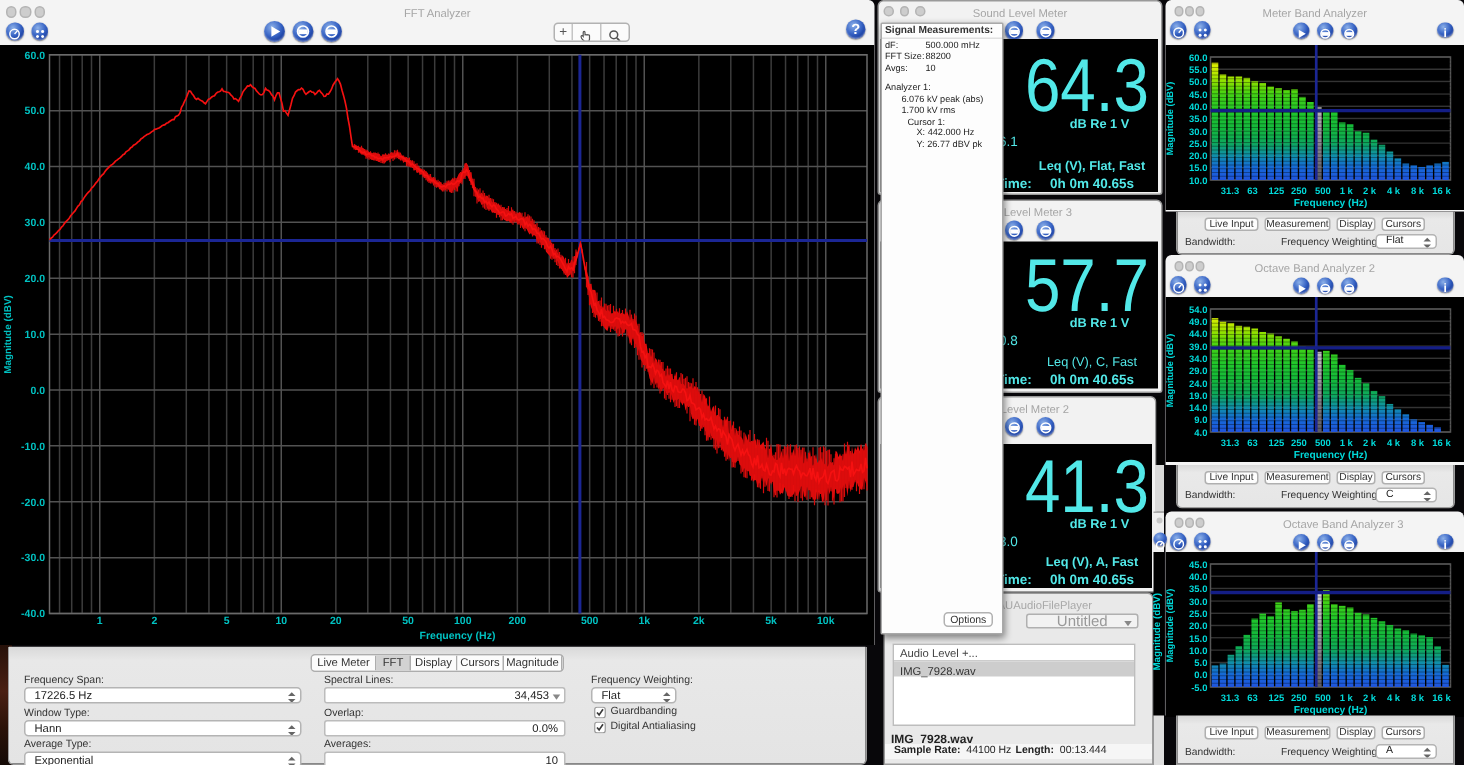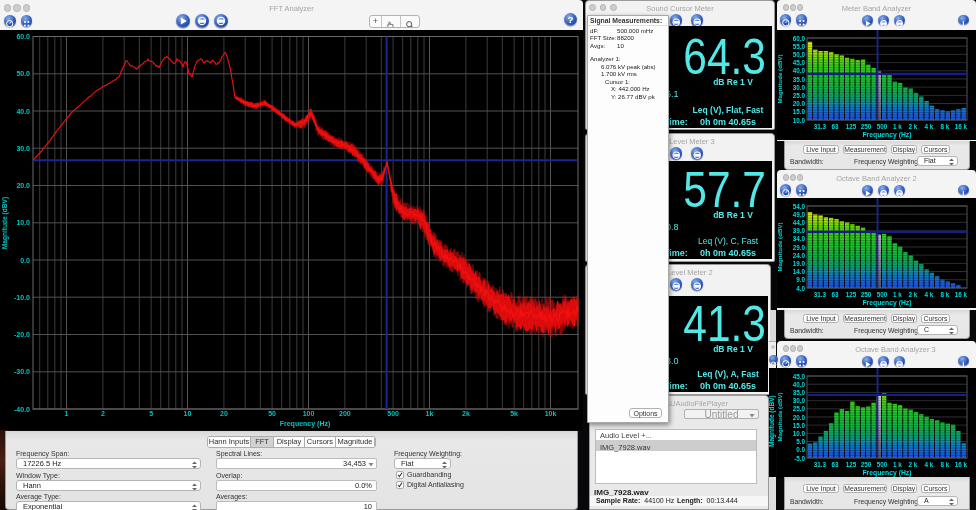--- a/index.html
+++ b/index.html
@@ -77,21 +77,21 @@
         <text x="429.5" y="386" text-anchor="middle">1k</text>
         <text x="465.9" y="386" text-anchor="middle">2k</text>
         <text x="514.1" y="386" text-anchor="middle">5k</text>
         <text x="550.5" y="386" text-anchor="middle">10k</text>
       </g>
       <text x="305" y="396" text-anchor="middle" fill="#00c2c2" font-family="Liberation Sans, sans-serif" font-size="7" font-weight="bold">Frequency (Hz)</text>
       <text x="7" y="193" text-anchor="middle" fill="#00c2c2" font-family="Liberation Sans, sans-serif" font-size="6.6" font-weight="bold" transform="rotate(-90 7 193)">Magnitude (dBV)</text>
     </svg></div>
 <div class="abs" style="left:5px;top:431px;width:573px;height:79px;background:linear-gradient(180deg,#d8d8d8,#e8e8e8 12%,#e4e4e4);border:1px solid #9a9a9a;border-top:none;border-radius:0 0 4px 4px;box-sizing:border-box"></div>
 <div style="position:absolute;left:207px;top:436px;display:flex;border:1px solid #adadad;border-radius:3px;overflow:hidden;background:#fcfcfc">
-    <div style="width:42px;height:10px;background:#fcfcfc;border-right:1px solid #adadad;font-size:7.5px;line-height:10px;text-align:center;color:#333;flex:none">Hann Inputs</div>
+    <div style="width:42px;height:10px;background:#fcfcfc;border-right:1px solid #adadad;font-size:7.5px;line-height:10px;text-align:center;color:#333;flex:none">Live Meter</div>
     <div style="width:22px;height:10px;background:#d2d2d2;border-right:1px solid #adadad;font-size:7.5px;line-height:10px;text-align:center;color:#333;flex:none">FFT</div>
     <div style="width:30px;height:10px;background:#fcfcfc;border-right:1px solid #adadad;font-size:7.5px;line-height:10px;text-align:center;color:#333;flex:none">Display</div>
     <div style="width:30px;height:10px;background:#fcfcfc;border-right:1px solid #adadad;font-size:7.5px;line-height:10px;text-align:center;color:#333;flex:none">Cursors</div>
     <div style="width:38px;height:10px;background:#fcfcfc;border-right:1px solid #adadad;font-size:7.5px;line-height:10px;text-align:center;color:#333;flex:none">Magnitude</div>
   </div>
 <div class="abs" style="left:16px;top:450px;font-size:7px;color:#333">Frequency Span:</div>
 <div style="position:absolute;left:16px;top:458px;width:185px;height:11px;background:#fff;border:1px solid #b4b4b4;border-radius:3px;box-sizing:border-box;font-size:7.5px;color:#222;line-height:9px;padding-left:6px;overflow:hidden">17226.5 Hz<svg style="position:absolute;right:2px;top:1.5px" width="7" height="8" viewBox="0 0 7 8">
       <polygon points="3.5,0.5 6,3 1,3" fill="#666"></polygon>
       <polygon points="3.5,7.5 6,5 1,5" fill="#666"></polygon>
     </svg></div>
@@ -122,21 +122,21 @@
     <rect x="0.5" y="0.5" width="7" height="7" rx="1.5" fill="#fff" stroke="#9a9a9a" stroke-width="0.8"></rect>
     <path d="M2 4L3.4 5.6L6 1.8" stroke="#3a3a3a" stroke-width="1.1" fill="none"></path>
   </svg>
 <div style="position:absolute;left:407px;top:471px;font-size:7px;color:#333">Guardbanding</div>
 <svg style="position:absolute;left:396px;top:481px" width="8" height="8" viewBox="0 0 8 8">
     <rect x="0.5" y="0.5" width="7" height="7" rx="1.5" fill="#fff" stroke="#9a9a9a" stroke-width="0.8"></rect>
     <path d="M2 4L3.4 5.6L6 1.8" stroke="#3a3a3a" stroke-width="1.1" fill="none"></path>
   </svg>
 <div style="position:absolute;left:407px;top:481px;font-size:7px;color:#333">Digital Antialiasing</div>
 <div style="position:absolute;left:585px;top:0px;width:190px;height:130px;background:#f2f2f2;border:1px solid #9a9a9a;border-radius:4px 4px 2px 2px;box-sizing:border-box"></div>
-<div style="position:absolute;left:585px;top:4px;width:190px;height:8px;text-align:center;font-size:7.5px;color:#a5a5a5">Sound Cursor Meter</div>
+<div style="position:absolute;left:585px;top:4px;width:190px;height:8px;text-align:center;font-size:7.5px;color:#a5a5a5">Sound Level Meter</div>
 <div style="position:absolute;left:589.4px;top:4.1px;width:4.8px;height:4.8px;border-radius:50%;background:#cdcdcd;border:0.5px solid #b4b4b4"></div>
 <div style="position:absolute;left:599.6px;top:4.1px;width:4.8px;height:4.8px;border-radius:50%;background:#cdcdcd;border:0.5px solid #b4b4b4"></div>
 <div style="position:absolute;left:609.8px;top:4.1px;width:4.8px;height:4.8px;border-radius:50%;background:#cdcdcd;border:0.5px solid #b4b4b4"></div>
 <div style="position:absolute;left:669.8px;top:14.3px;width:12.4px;height:12.4px;border-radius:50%;background:radial-gradient(circle at 38% 30%, #8cb0e8 0%, #3a66c6 45%, #12379c 75%, #0a2a80 100%);box-shadow:inset 0 -1px 1px rgba(255,255,255,.35), 0 0.5px 1px rgba(0,0,0,.5);"><svg width="12.4" height="12.4" viewBox="0 0 12.4 12.4">
       <circle cx="6.2" cy="6.2" r="3.224" fill="none" stroke="#fff" stroke-width="1.1"></circle>
       <rect x="3.4100000000000006" y="4.960000000000001" width="5.58" height="2.79" fill="#fff"></rect>
     </svg></div>
 <div style="position:absolute;left:690.8px;top:14.3px;width:12.4px;height:12.4px;border-radius:50%;background:radial-gradient(circle at 38% 30%, #8cb0e8 0%, #3a66c6 45%, #12379c 75%, #0a2a80 100%);box-shadow:inset 0 -1px 1px rgba(255,255,255,.35), 0 0.5px 1px rgba(0,0,0,.5);"><svg width="12.4" height="12.4" viewBox="0 0 12.4 12.4">
       <circle cx="6.2" cy="6.2" r="3.224" fill="none" stroke="#fff" stroke-width="1.1"></circle>
       <rect x="3.4100000000000006" y="4.960000000000001" width="5.58" height="2.79" fill="#fff"></rect>

